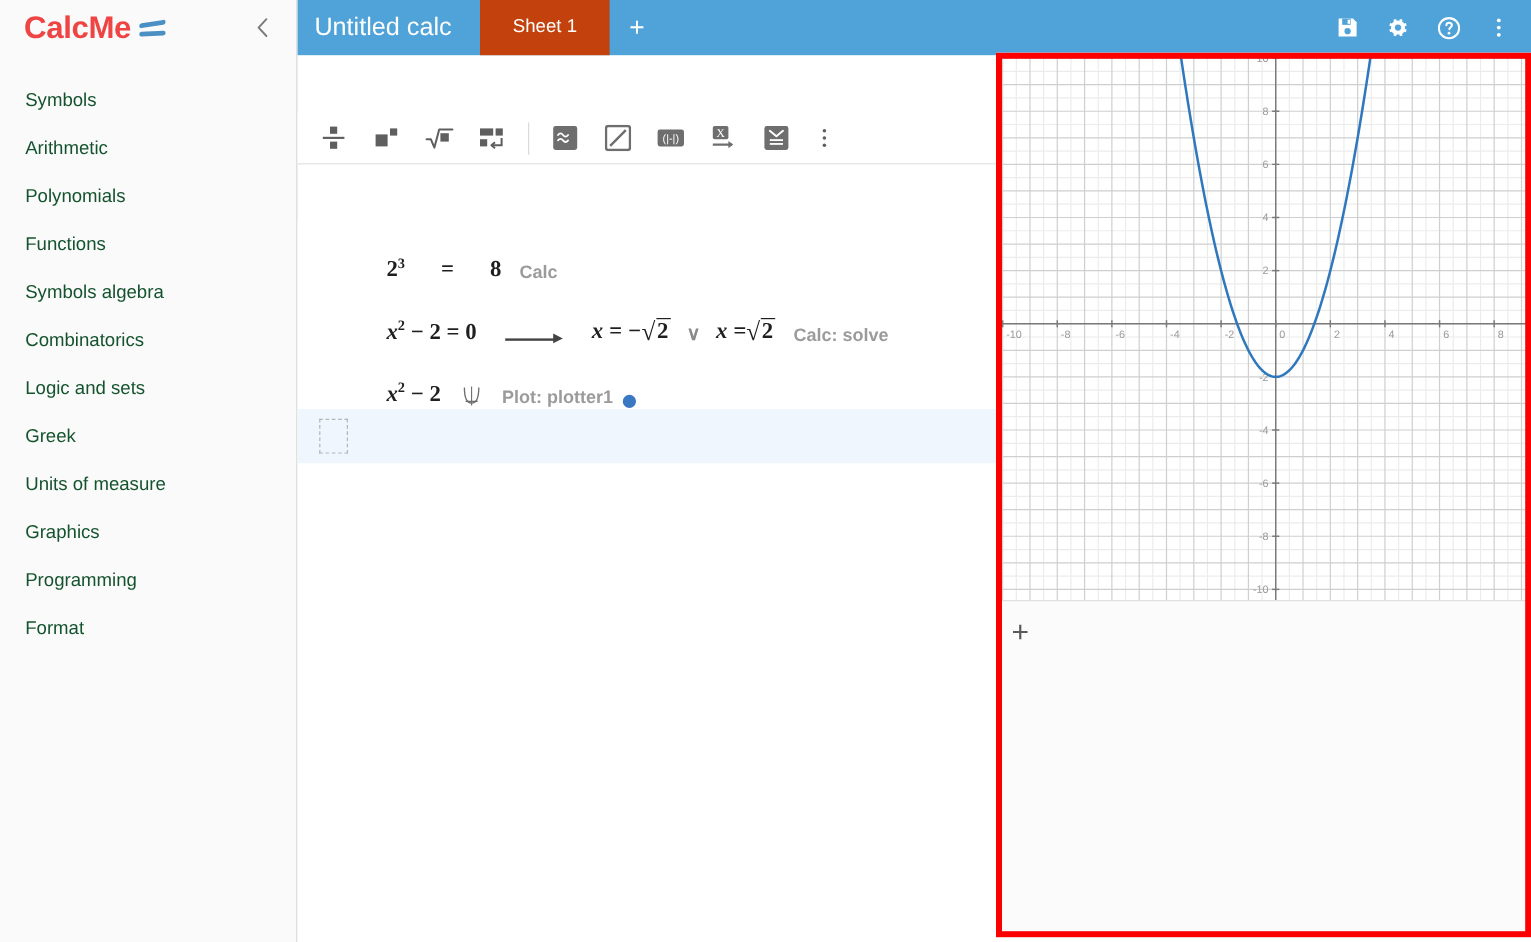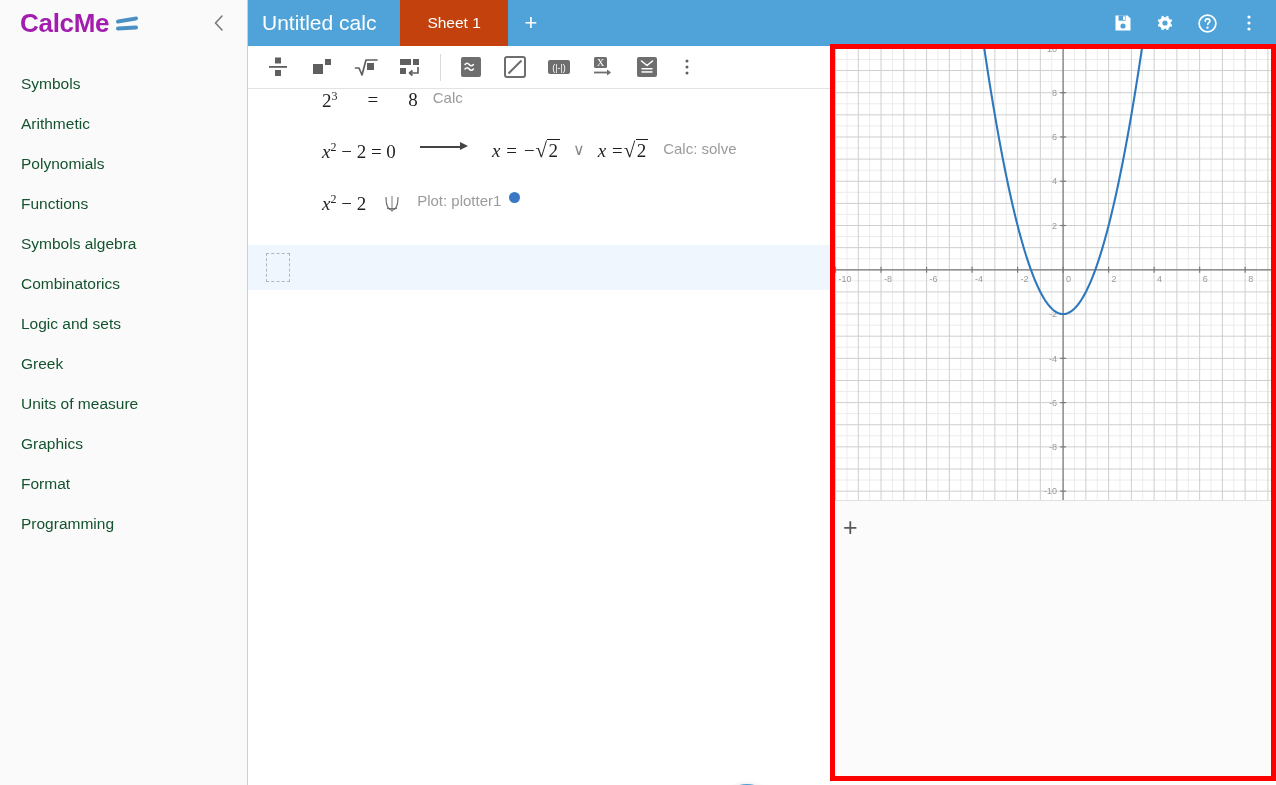--- a/index.html
+++ b/index.html
@@ -19,21 +19,21 @@
     border-right: 1px solid #d0d0d0;
     flex: 0 0 248px;
     position: relative;
   }
   .sb-head {
     height: 46px;
     display: flex; align-items: center;
     padding: 0 16px 0 20px;
   }
   .sb-logo {
-    font-size: 26px; font-weight: bold; color: #a21caf;
+    font-size: 26px; font-weight: bold; color: #ef4444;
     letter-spacing: -0.3px;
     font-family: "Liberation Sans", sans-serif;
   }
   .sb-logo-mark {
     display: inline-block;
     margin-left: 7px;
     position: relative;
     width: 22px; height: 18px;
     vertical-align: -1px;
   }
@@ -59,21 +59,21 @@
     color: #14532d;
     cursor: pointer;
   }
 
   
   #main {
     flex: 1 1 auto;
     position: relative;
     height: 785px;
     background: #ffffff;
-    display: flex; flex-direction: column;
+    display: flex; flex-direction: column; gap: 48px;
   }
 
   
   #topbar {
     height: 46px;
     background: #4fa3d8;
     display: flex; align-items: stretch;
     flex: 0 0 46px;
     color: #fff;
   }
@@ -135,24 +135,25 @@
   .tool.chev { width: 42px; margin-left: auto; }
 
   
   #worksheet {
     flex: 1 1 auto;
     position: relative;
     overflow: hidden;
     background: #ffffff;
   }
   .mrow {
-    display: flex; align-items: flex-start;
+    display: flex; align-items: flex-end;
     padding: 0 0 0 74px;
     height: 52px;
     font-family: "Liberation Serif", serif;
+    font-weight: bold;
   }
   .mrow.r1 { height: 51px; }
   .expr {
     font-size: 19px; color: #1f1f1f;
     font-family: "Liberation Serif", serif;
     white-space: nowrap;
   }
   .expr i { font-style: italic; }
   .expr sup { font-size: 12px; vertical-align: super; font-style: normal; }
   .eqsign { margin: 0 30px; font-size: 19px; color: #1f1f1f; }
@@ -306,24 +307,24 @@
       <div class="sb-item">
           <span>Greek</span>
         </div>
       <div class="sb-item">
           <span>Units of measure</span>
         </div>
       <div class="sb-item">
           <span>Graphics</span>
         </div>
       <div class="sb-item">
+          <span>Programming</span>
+        </div>
+      <div class="sb-item">
           <span>Format</span>
-        </div>
-      <div class="sb-item">
-          <span>Programming</span>
         </div>
     </nav>
   </aside>
 
   <section id="main">
 
     <header id="topbar">
       <div class="doc-title">Untitled calc</div>
       <div class="sheet-tab">
           <span>Sheet 1</span>

